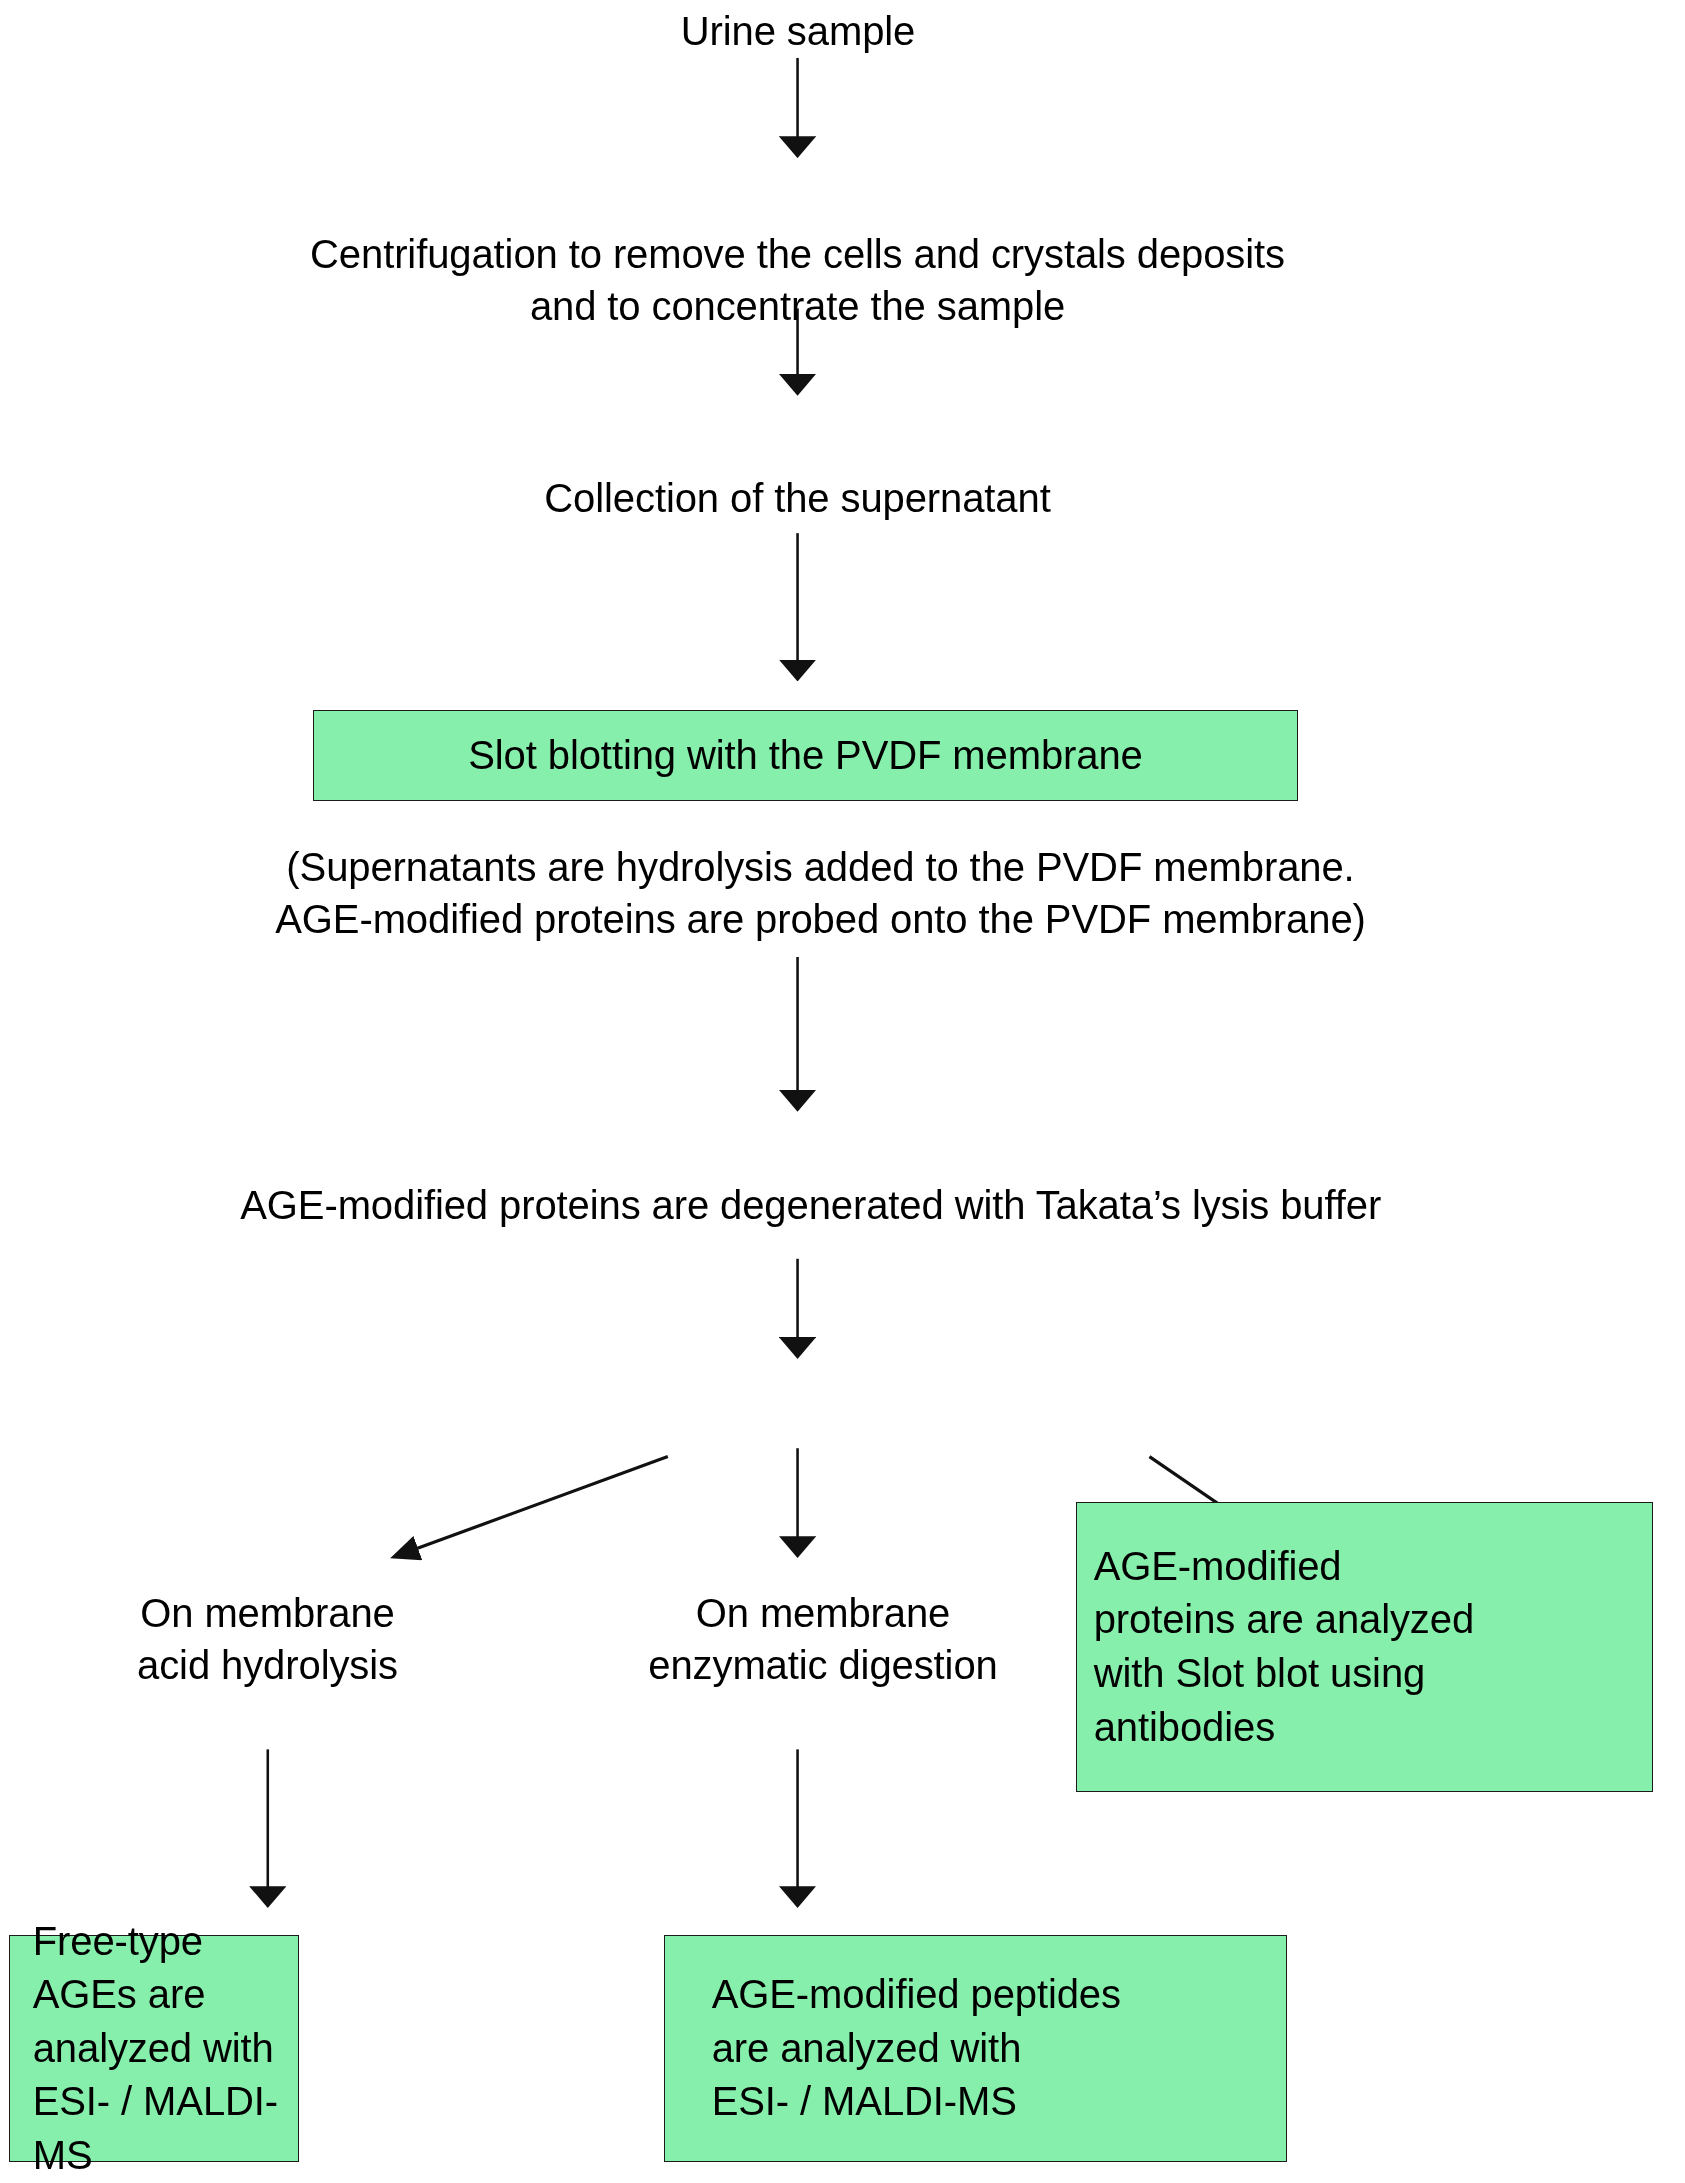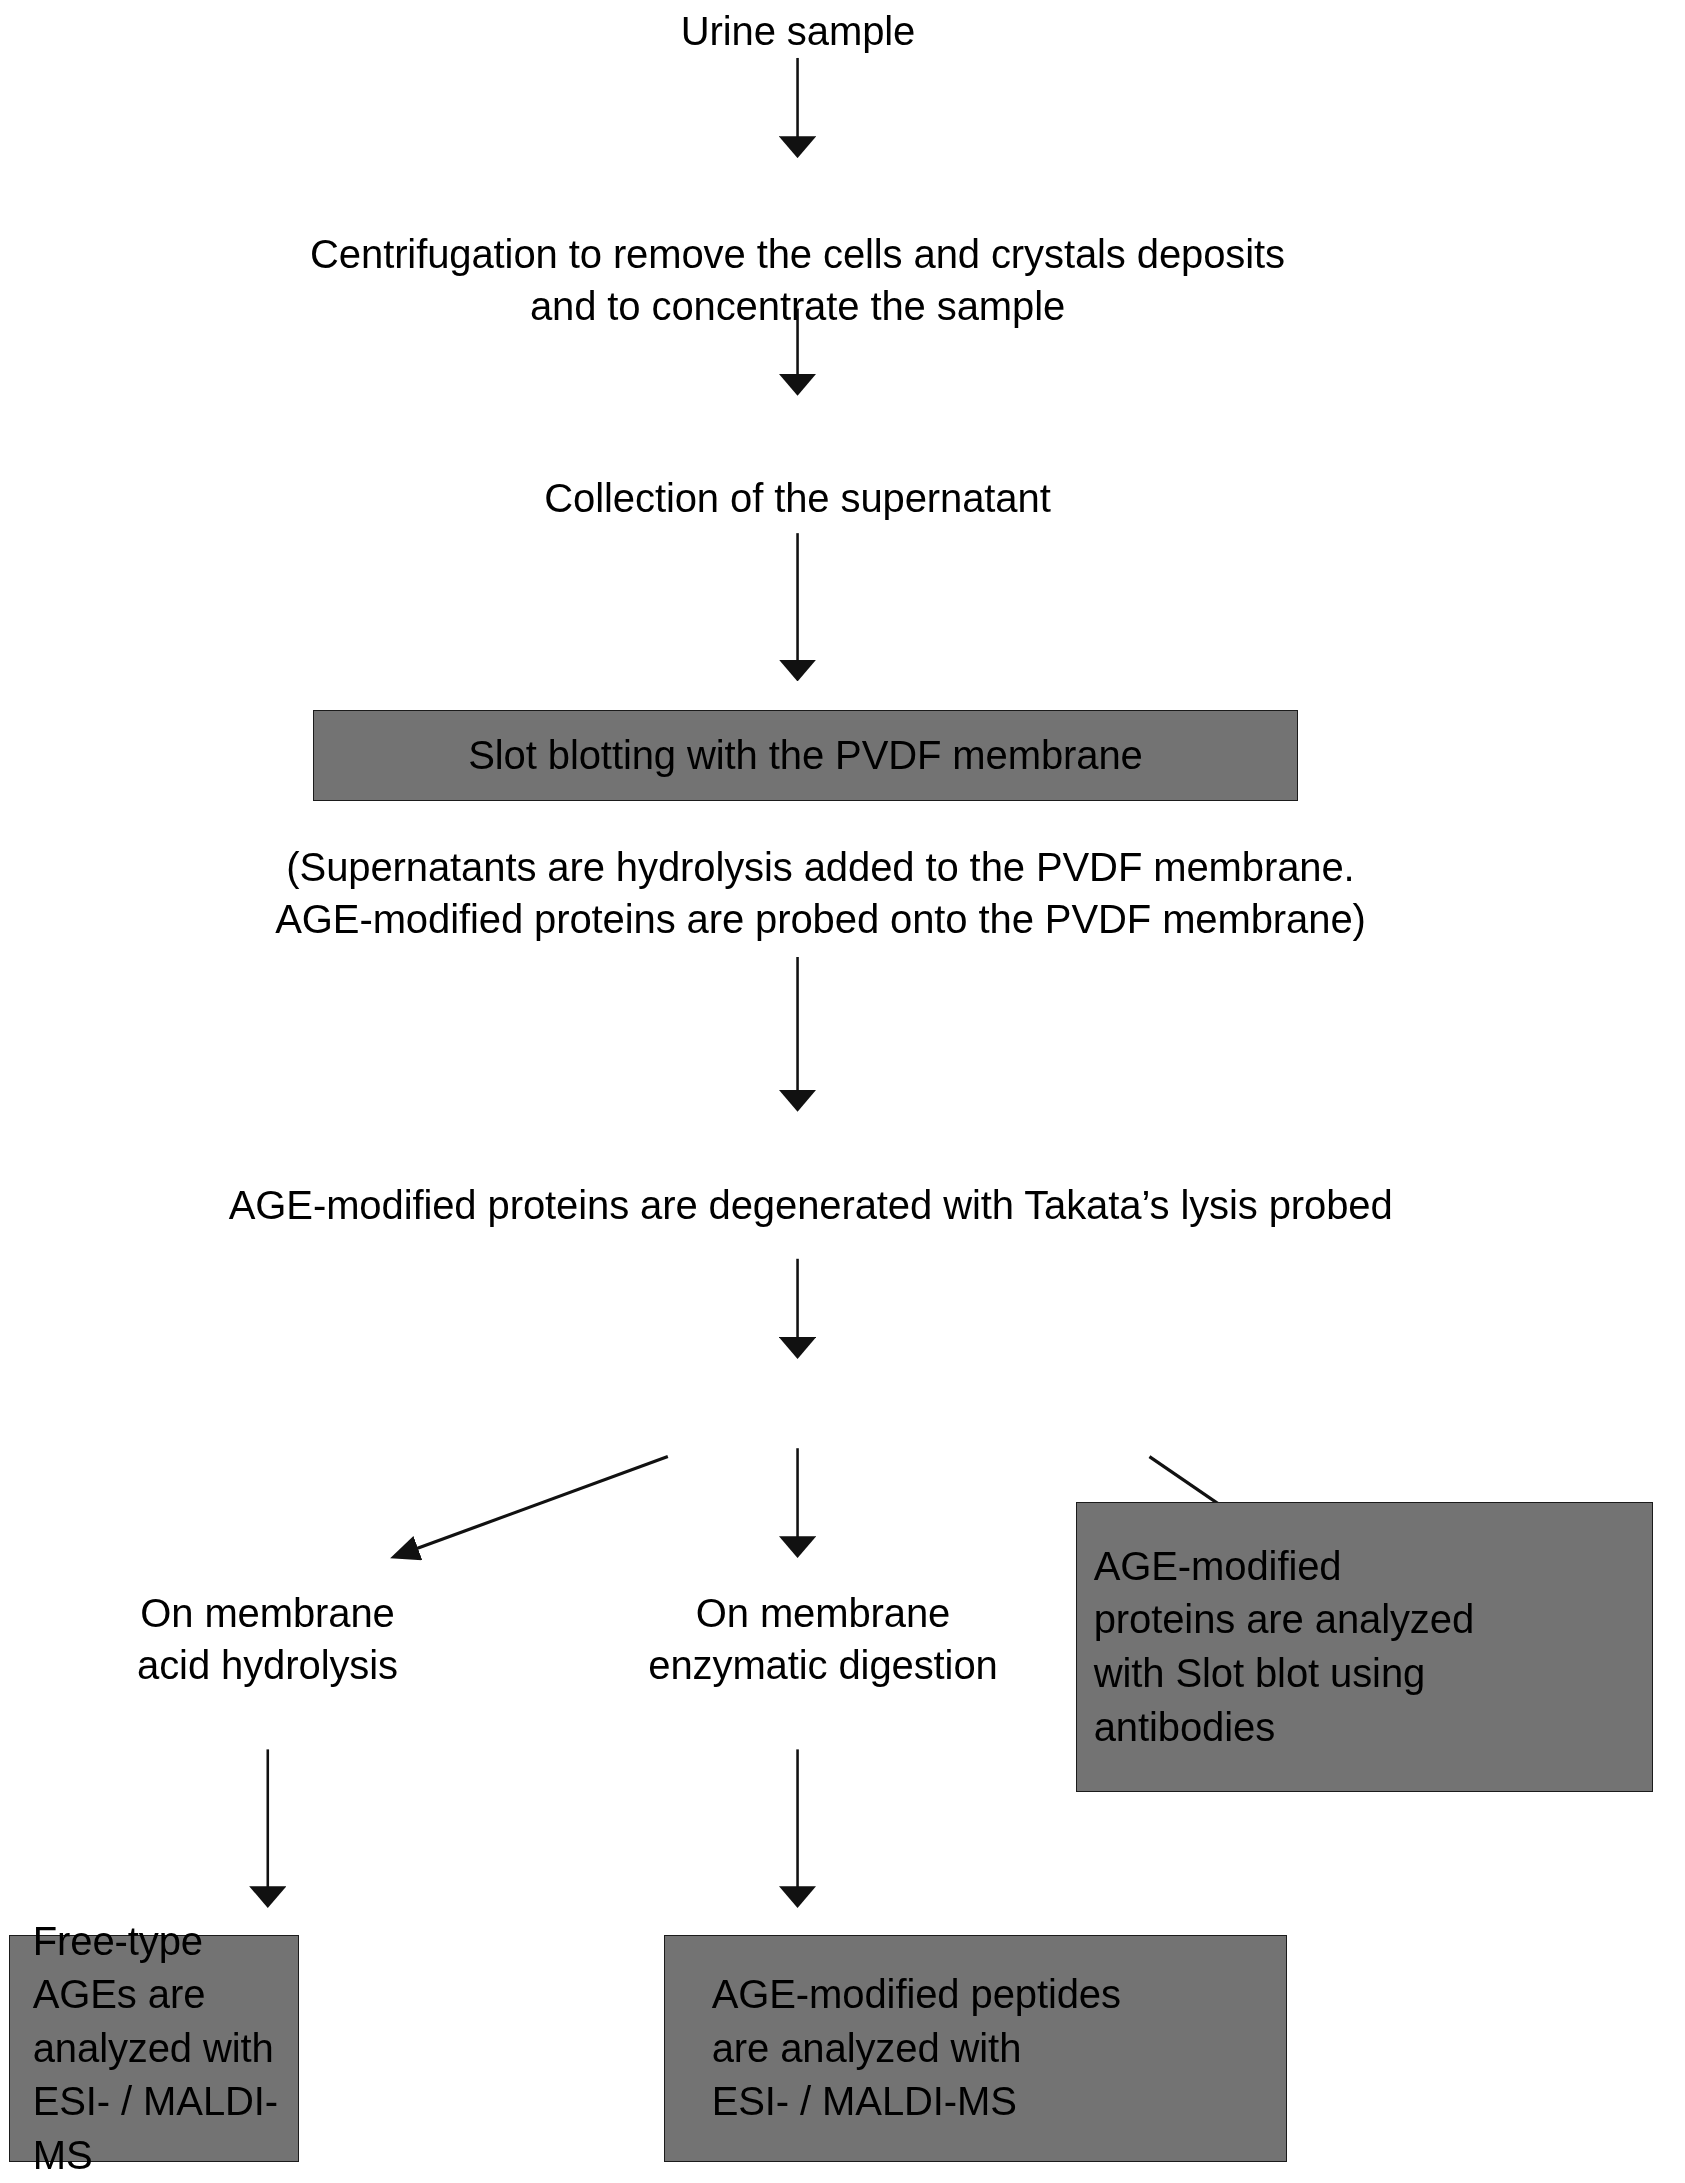--- a/index.html
+++ b/index.html
@@ -21,21 +21,21 @@
     text-align: center;
     line-height: 1.30;
     font-size: 40px;
     color: #000;
     white-space: pre-line;
     letter-spacing: -0.1px;
   }
   .node-box {
     position: absolute;
     border: 1.9px solid #1b1b1b;
-    background: #737373;
+    background: #86efac;
     box-sizing: border-box;
     display: flex;
     align-items: center;
   }
   .node-box.center-align {
     justify-content: center;
   }
   .node-box .box-label {
     font-size: 40px;
     line-height: 1.34;
@@ -102,21 +102,21 @@
   <div class="node-text" style="left:91px; top:228px; width:1413px;">Centrifugation to remove the cells and crystals deposits
 and to concentrate the sample</div>
 
   <div class="node-box center-align" style="left:313px; top:710px; width:985px; height:91px;">
     <span class="box-label">Slot blotting with the PVDF membrane</span>
   </div>
 
   <div class="node-text" style="left:40px; top:841px; width:1561px;">(Supernatants are hydrolysis added to the PVDF membrane.
 AGE-modified proteins are probed onto the PVDF membrane)</div>
 
-  <div class="node-text" style="left:7.7px; top:1179px; width:1606px;">AGE-modified proteins are degenerated with Takata’s lysis probed</div>
+  <div class="node-text" style="left:7.7px; top:1179px; width:1606px;">AGE-modified proteins are degenerated with Takata’s lysis buffer</div>
 
 
   <div class="node-text" style="left:75px; top:1587px; width:385px;">On membrane
 acid hydrolysis</div>
 
   <div class="node-text" style="left:579px; top:1587px; width:488px;">On membrane
 enzymatic digestion</div>
 
   <div class="node-box left-pad" style="left:1076px; top:1502px; width:577px; height:290px;">
     <span class="box-label">AGE-modified

